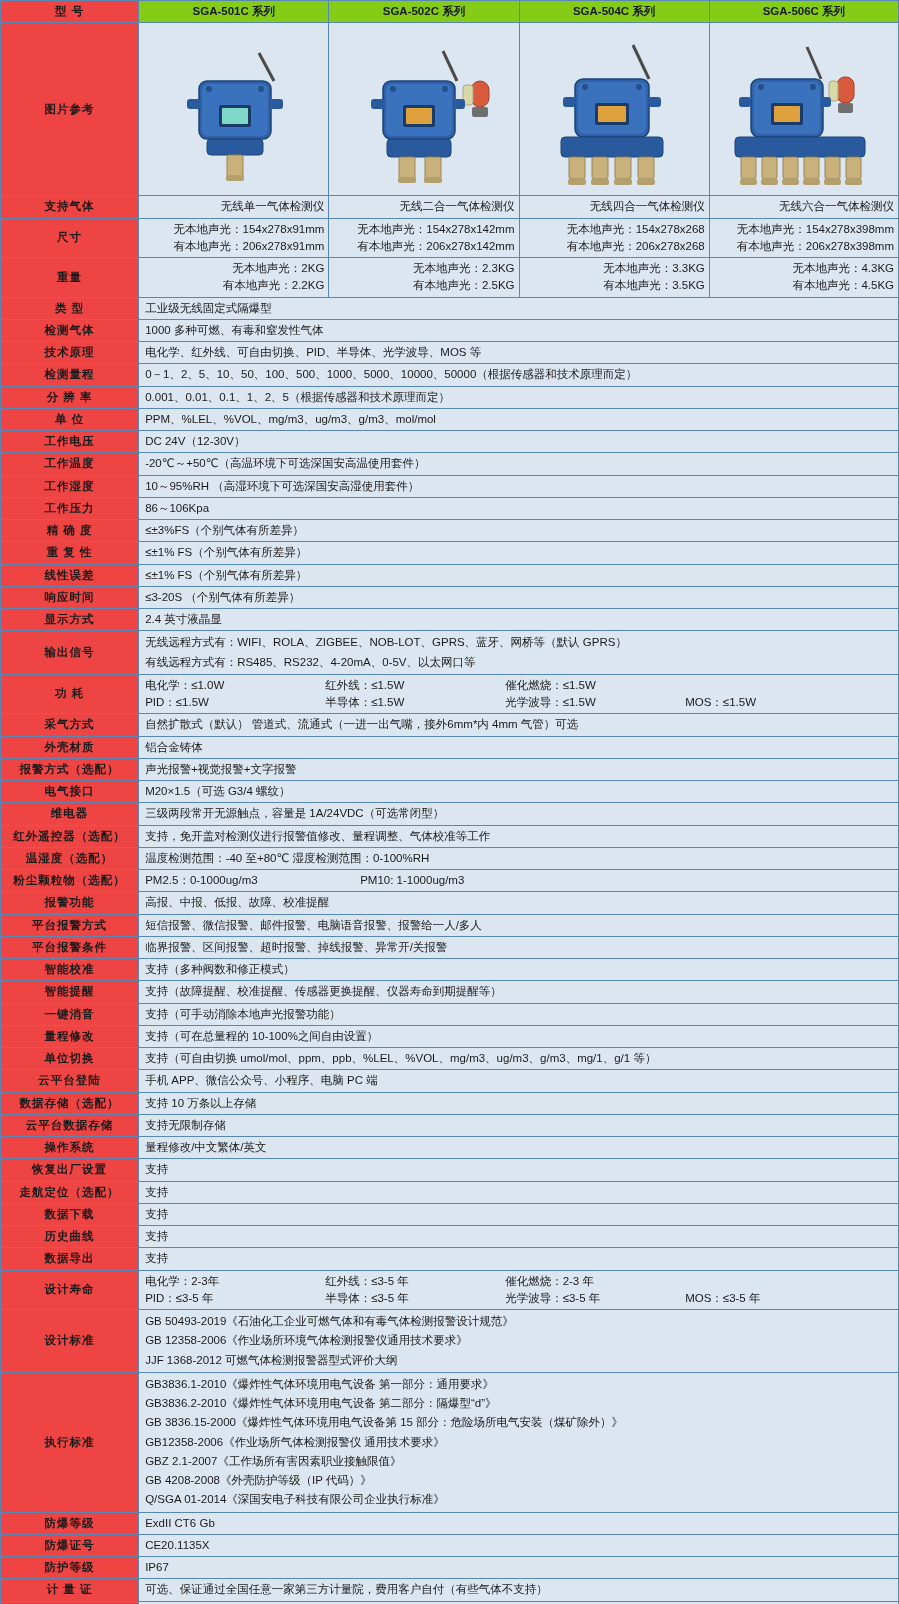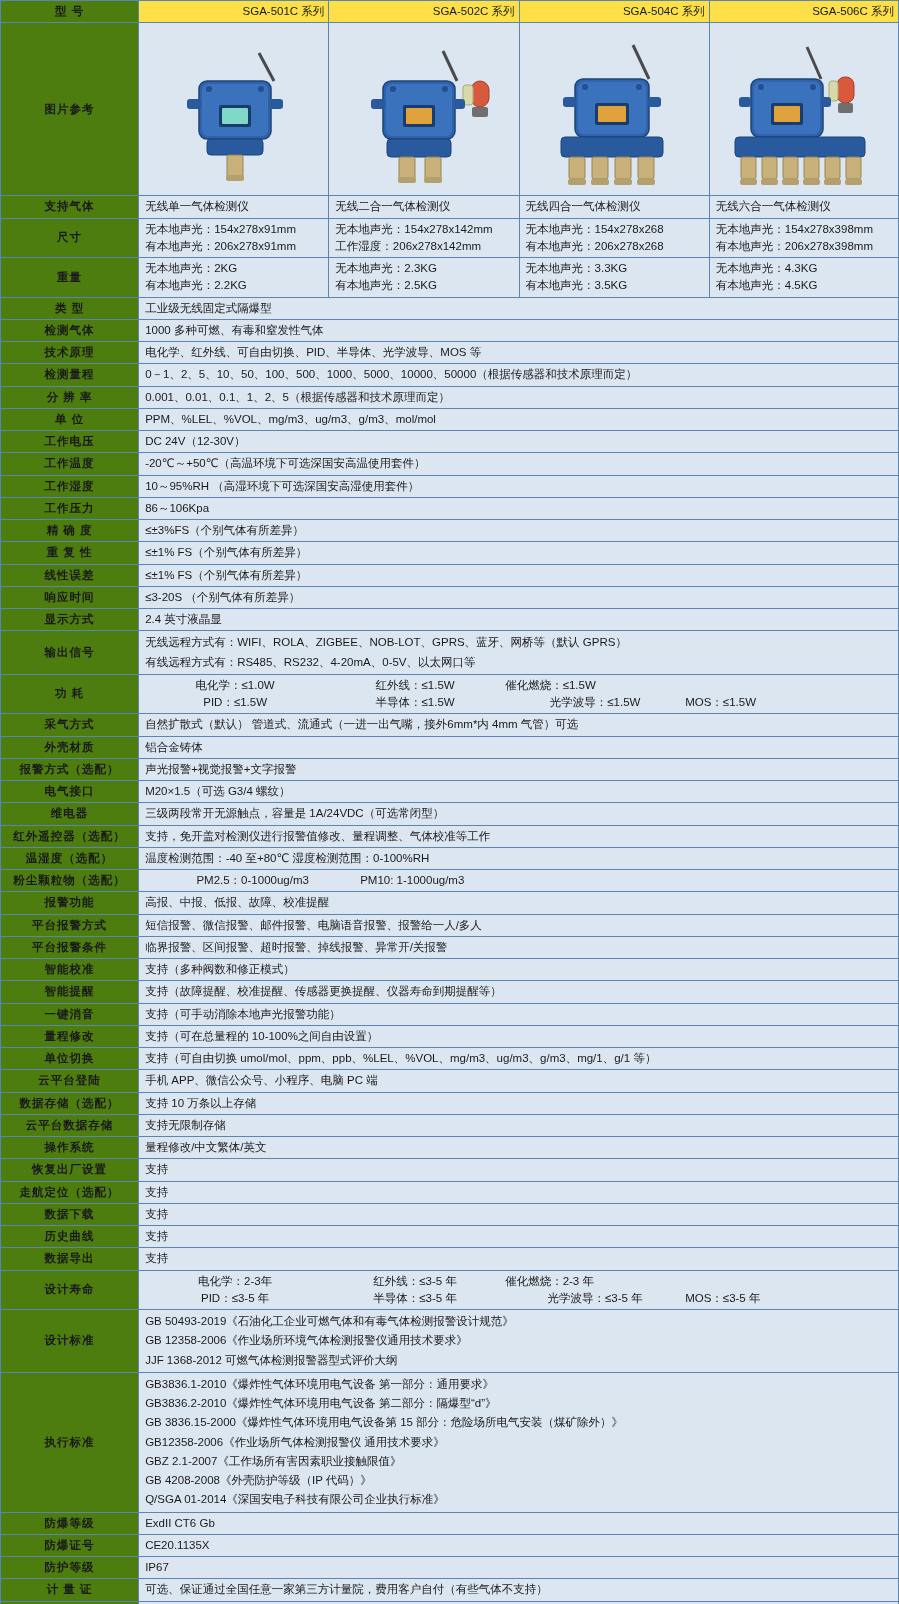--- a/index.html
+++ b/index.html
@@ -15,39 +15,39 @@
     border-collapse:collapse;
     table-layout:fixed;
   }
   td{
     border:1px solid #5a86b3;
     padding:2px 4px;
     vertical-align:middle;
     line-height:1.5;
   }
   .lbl{
-    background:#4d7c0f;
+    background:#ef4444;
     text-align:center;
     font-weight:bold;
     letter-spacing:1px;
     width:138px;
   }
   .val{
     background:#dce6f1;
     text-align:left;
     padding-left:6px;
   }
-  .val.center{text-align:left;}
+  .val.center{text-align:right;}
   .hdr{
-    background:#fde047;
-    text-align:right;
-    font-weight:normal;
+    background:#84cc16;
+    text-align:center;
+    font-weight:bold;
   }
   .two-line div{white-space:nowrap;}
-  .cols{display:flex;text-align:center;}
+  .cols{display:flex;}
   .cols>div{white-space:nowrap;}
   .imgcell{
     background:#dce6f1;
     height:172px;
     text-align:center;
     padding:0;
   }
   .multi div{padding:1px 0;}
 
   
@@ -209,21 +209,21 @@
   </tr>
 
   <tr>
     <td class="lbl">尺寸</td>
     <td class="val center two-line">
       <div>无本地声光：154x278x91mm</div>
       <div>有本地声光：206x278x91mm</div>
     </td>
     <td class="val center two-line">
       <div>无本地声光：154x278x142mm</div>
-      <div>工作湿度：206x278x142mm</div>
+      <div>有本地声光：206x278x142mm</div>
     </td>
     <td class="val center two-line">
       <div>无本地声光：154x278x268</div>
       <div>有本地声光：206x278x268</div>
     </td>
     <td class="val center two-line">
       <div>无本地声光：154x278x398mm</div>
       <div>有本地声光：206x278x398mm</div>
     </td>
   </tr>

